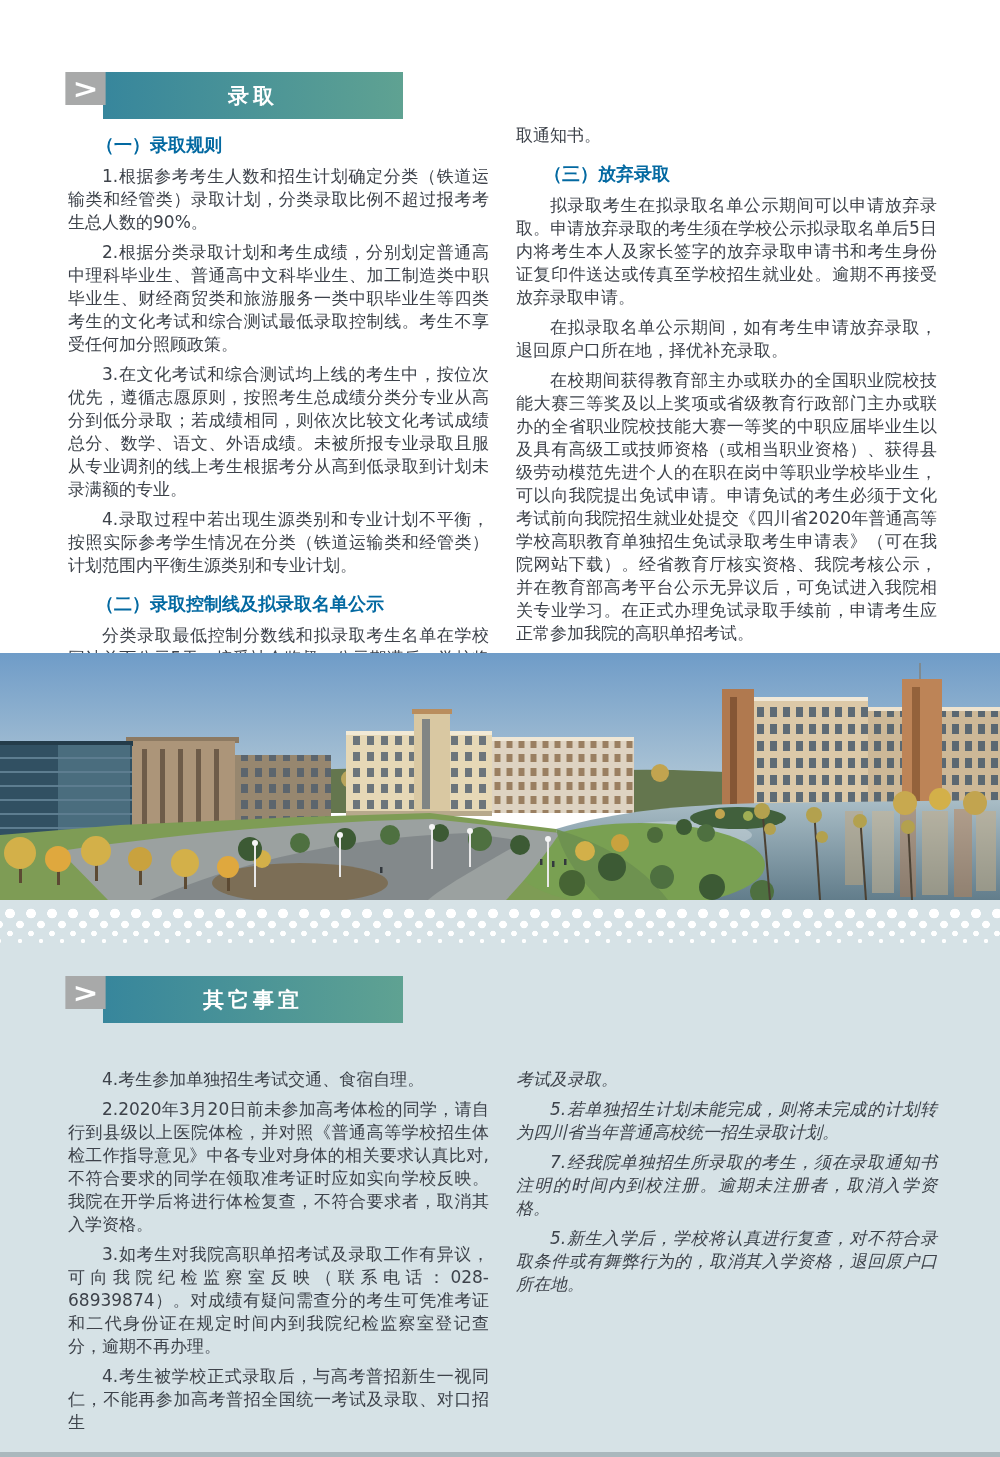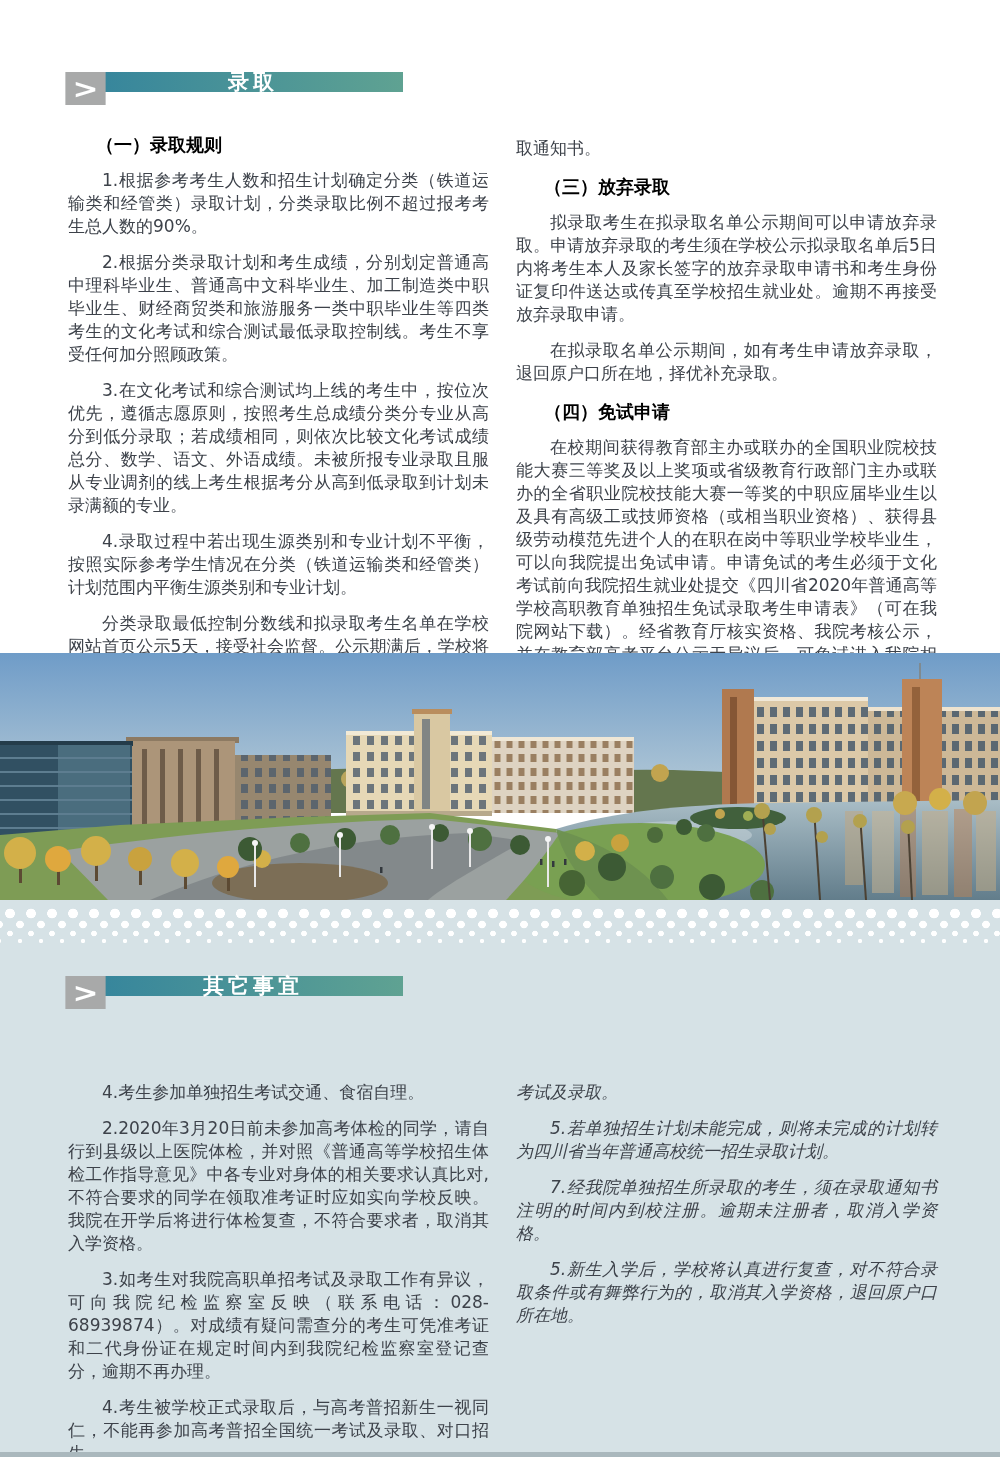--- a/index.html
+++ b/index.html
@@ -8,33 +8,33 @@
     font-family:"DejaVu Sans","Liberation Sans",sans-serif;overflow:hidden;
   }
   
   .sec-header{position:absolute;left:68px;display:flex;height:33px;}
   .chev{
     width:35px;height:33px;background:#a8a9a9;color:#ffffff;
     display:flex;align-items:center;justify-content:center;
     font-size:27px;font-weight:700;transform:scaleX(1.15);
   }
   .banner{
-    width:300px;height:20px;background:linear-gradient(90deg,#37869c,#5fa292);
+    width:300px;height:47px;background:linear-gradient(90deg,#37869c,#5fa292);
     color:#ffffff;display:flex;align-items:center;justify-content:center;
     font-size:21px;font-weight:700;letter-spacing:4px;
   }
   
   .col{
     position:absolute;width:421px;color:#3d424a;font-size:17px;line-height:23px;
     text-align:justify;
   }
-  .col p{margin:13px 0 7px 0;text-indent:2em;}
+  .col p{margin:0 0 7px 0;text-indent:2em;}
   .col p.cont{text-indent:0;}
   .col h3{
-    margin:15px 0 9px 0;font-size:18px;line-height:23px;color:#000000;
+    margin:15px 0 9px 0;font-size:18px;line-height:23px;color:#0369a1;
     font-weight:700;text-indent:1.55em;text-align:left;
   }
   .col h3.first{margin-top:0;}
   
   .photo{position:absolute;left:0;top:653px;width:1000px;height:247px;}
   .photo svg{display:block;width:1000px;height:247px;}
   
   .lower-bg{position:absolute;left:0;top:900px;width:1000px;height:557px;background:#d6e2e6;}
   .dots{position:absolute;left:0;top:8px;width:1000px;}
   .dot-row{width:100%;background-repeat:repeat-x;}
@@ -53,29 +53,29 @@
     <div class="chev">&gt;</div>
     <div class="banner">录取</div>
   </div>
 
   <div class="col" style="left:68px;top:133px;">
     <h3 class="first">（一）录取规则</h3>
     <p>1.根据参考考生人数和招生计划确定分类（铁道运输类和经管类）录取计划，分类录取比例不超过报考考生总人数的90%。</p>
     <p>2.根据分类录取计划和考生成绩，分别划定普通高中理科毕业生、普通高中文科毕业生、加工制造类中职毕业生、财经商贸类和旅游服务一类中职毕业生等四类考生的文化考试和综合测试最低录取控制线。考生不享受任何加分照顾政策。</p>
     <p>3.在文化考试和综合测试均上线的考生中，按位次优先，遵循志愿原则，按照考生总成绩分类分专业从高分到低分录取；若成绩相同，则依次比较文化考试成绩总分、数学、语文、外语成绩。未被所报专业录取且服从专业调剂的线上考生根据考分从高到低录取到计划未录满额的专业。</p>
     <p>4.录取过程中若出现生源类别和专业计划不平衡，按照实际参考学生情况在分类（铁道运输类和经管类）计划范围内平衡生源类别和专业计划。</p>
+    <h3>（二）录取控制线及拟录取名单公示</h3>
     <p>分类录取最低控制分数线和拟录取考生名单在学校网站首页公示5天，接受社会监督。公示期满后，学校将拟录取考生名单上报四川省教育考试院核准备案，办理相关录取手续，并由学校发放录</p>
   </div>
 
   <div class="col" style="left:516px;top:124px;">
     <p class="cont">取通知书。</p>
     <h3>（三）放弃录取</h3>
     <p>拟录取考生在拟录取名单公示期间可以申请放弃录取。申请放弃录取的考生须在学校公示拟录取名单后5日内将考生本人及家长签字的放弃录取申请书和考生身份证复印件送达或传真至学校招生就业处。逾期不再接受放弃录取申请。</p>
     <p>在拟录取名单公示期间，如有考生申请放弃录取，退回原户口所在地，择优补充录取。</p>
-    <h3>（四）免试申请</h3>
     <p>在校期间获得教育部主办或联办的全国职业院校技能大赛三等奖及以上奖项或省级教育行政部门主办或联办的全省职业院校技能大赛一等奖的中职应届毕业生以及具有高级工或技师资格（或相当职业资格）、获得县级劳动模范先进个人的在职在岗中等职业学校毕业生，可以向我院提出免试申请。申请免试的考生必须于文化考试前向我院招生就业处提交《四川省2020年普通高等学校高职教育单独招生免试录取考生申请表》（可在我院网站下载）。经省教育厅核实资格、我院考核公示，并在教育部高考平台公示无异议后，可免试进入我院相关专业学习。在正式办理免试录取手续前，申请考生应正常参加我院的高职单招考试。</p>
   </div>
 
   <div class="photo">
     <svg viewBox="0 0 1000 247" preserveAspectRatio="none" xmlns="http://www.w3.org/2000/svg">
       <defs>
         <linearGradient id="sky" x1="0" y1="0" x2="0" y2="1">
           <stop offset="0" stop-color="#6f9cc8"></stop>
             <stop offset="0.8" stop-color="#a9c2d4"></stop>
             <stop offset="1" stop-color="#c8d7de"></stop>

